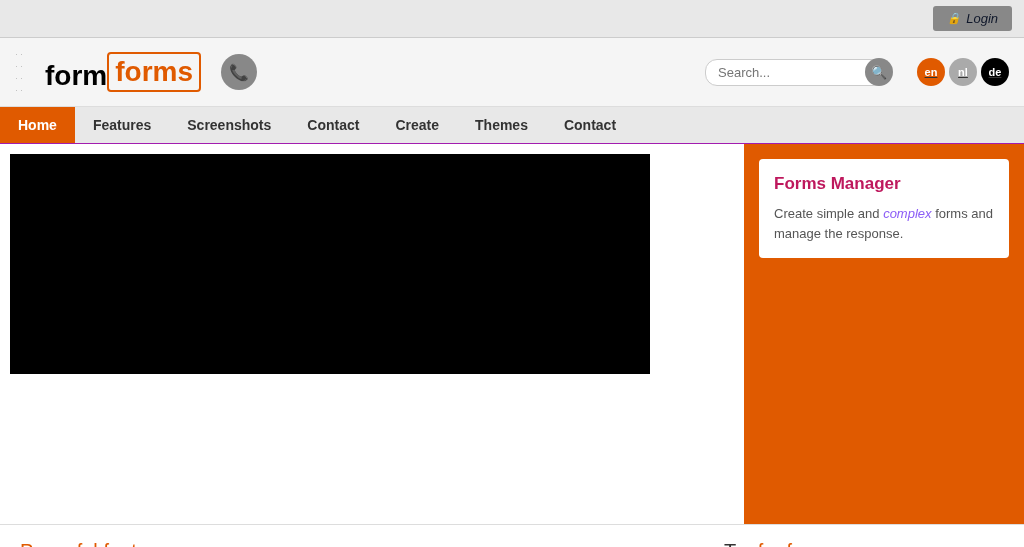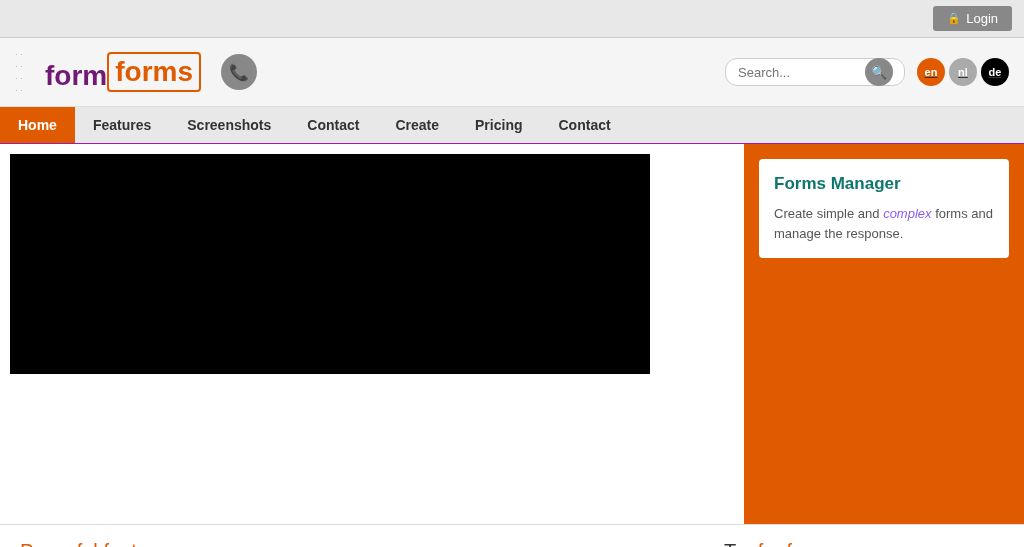--- a/index.html
+++ b/index.html
@@ -9,29 +9,30 @@
     #top-bar {
       background: #e8e8e8;
       display: flex;
       justify-content: flex-end;
       align-items: center;
       padding: 6px 12px;
       border-bottom: 1px solid #ccc;
     }
     #login-btn {
       background: #888;
-      color: #ffffff;
+      color: #0f172a;
       border: none;
       padding: 5px 14px;
       cursor: pointer;
       font-size: 13px;
       border-radius: 3px;
       display: flex;
       align-items: center;
       gap: 5px;
+      font-style: italic;
     }
     #login-btn::before {
       content: "🔒";
       font-size: 11px;
     }
 
     
     #header {
       background: #f5f5f5;
       display: flex;
@@ -40,21 +41,21 @@
       gap: 20px;
       border-bottom: 1px solid #ddd;
     }
     #logo {
       display: flex;
       align-items: center;
       font-size: 28px;
       font-weight: bold;
     }
     #logo-form {
-      color: #701a75;
+      color: #000000;
       margin-top: 8px;
     }
     #logo-desk {
       color: #e05a00;
       border: 2px solid #e05a00;
       padding: 2px 6px;
       border-radius: 4px;
     }
     #phone-icon {
       width: 36px;
@@ -63,21 +64,22 @@
       border-radius: 50%;
       display: flex;
       align-items: center;
       justify-content: center;
       color: white;
       font-size: 16px;
     }
     #search-area {
       margin-left: auto;
       display: flex;
-      gap: 0;
+      align-items: center;
+      gap: 20px;
     }
     #search-input {
       border: 1px solid #ccc;
       border-radius: 12px;
       padding: 5px 12px;
       font-size: 13px;
       width: 180px;
       outline: none;
     }
     #search-btn {
@@ -173,21 +175,21 @@
     }
 
     #forms-manager-card {
       background: white;
       border-radius: 4px;
       padding: 15px;
     }
     #forms-manager-title {
       font-size: 17px;
       font-weight: bold;
-      color: #0f766e;
+      color: #be185d;
       margin-bottom: 10px;
     }
     #forms-manager-desc {
       font-size: 13px;
       color: #555;
       line-height: 1.5;
     }
     #forms-manager-desc .highlight {
       color: #8b5cf6;
       font-style: italic;
@@ -250,21 +252,21 @@
       <button class="lang-btn lang-de">de</button>
     </div>
   </div>
 
   <div id="nav">
     <a class="nav-item active">Home</a>
     <a class="nav-item">Features</a>
     <a class="nav-item">Screenshots</a>
     <a class="nav-item">Contact</a>
     <a class="nav-item">Create</a>
-    <a class="nav-item">Pricing</a>
+    <a class="nav-item">Themes</a>
     <a class="nav-item">Contact</a>
   </div>
 
   <div id="main">
 
     <div id="left-panel">
       <div id="video-area"></div>
     </div>
 
     <div id="right-panel">

